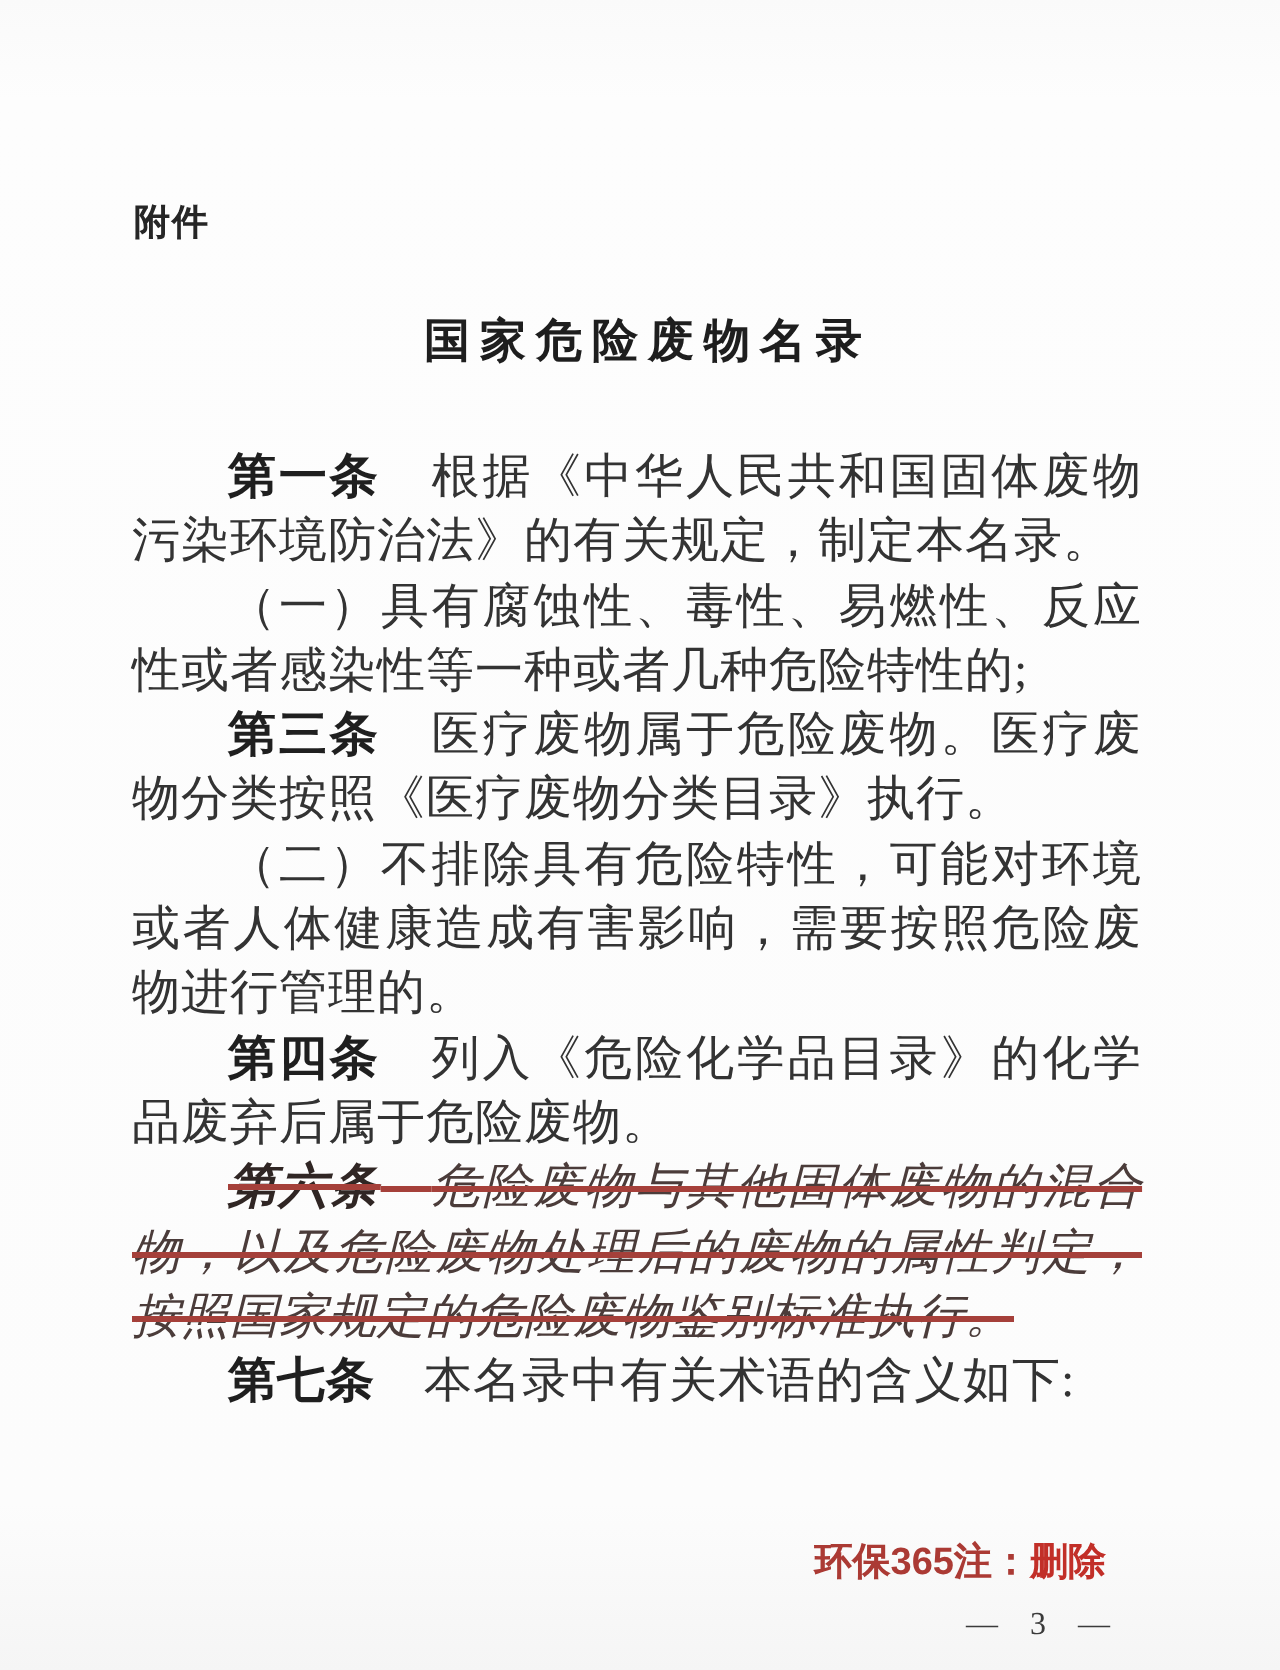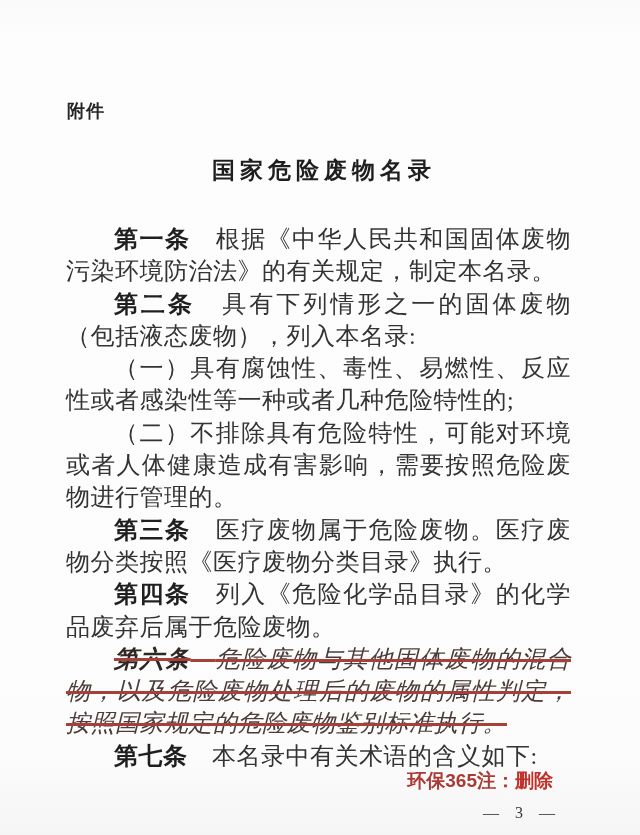--- a/index.html
+++ b/index.html
@@ -94,24 +94,23 @@
 <body>
 
 <div class="page">
 
   <div class="attachment">附件</div>
 
   <h1 class="title">国家危险废物名录</h1>
 
   <div class="body-block" id="paragraphs">
       <p class="para"><span class="label">第一条</span>　<span>根据《中华人民共和国固体废物污染环境防治法》的有关规定，制定本名录。</span></p>
-      <p class="para"><span class="label">第二条</span>　<span>具有下列情形之一的固体废物（包括液态废物），列入本名录:</span></p>
       <p class="para"><span>（一）具有腐蚀性、毒性、易燃性、反应性或者感染性等一种或者几种危险特性的;</span></p>
+      <p class="para"><span class="label">第三条</span>　<span>医疗废物属于危险废物。医疗废物分类按照《医疗废物分类目录》执行。</span></p>
       <p class="para"><span>（二）不排除具有危险特性，可能对环境或者人体健康造成有害影响，需要按照危险废物进行管理的。</span></p>
-      <p class="para"><span class="label">第三条</span>　<span>医疗废物属于危险废物。医疗废物分类按照《医疗废物分类目录》执行。</span></p>
       <p class="para"><span class="label">第四条</span>　<span>列入《危险化学品目录》的化学品废弃后属于危险废物。</span></p>
       <p class="para struck"><span class="label">第六条</span>　<span>危险废物与其他固体废物的混合物，以及危险废物处理后的废物的属性判定，按照国家规定的危险废物鉴别标准执行。</span></p>
       <p class="para"><span class="label">第七条</span>　<span>本名录中有关术语的含义如下:</span></p>
     </div>
 
   <div class="annotation">
     <span style="color: rgb(171, 58, 52);">环保365注：</span><span style="color: rgb(194, 47, 40);">删除</span>
   </div>
 
   <div class="pagenum">— 3 —</div>

